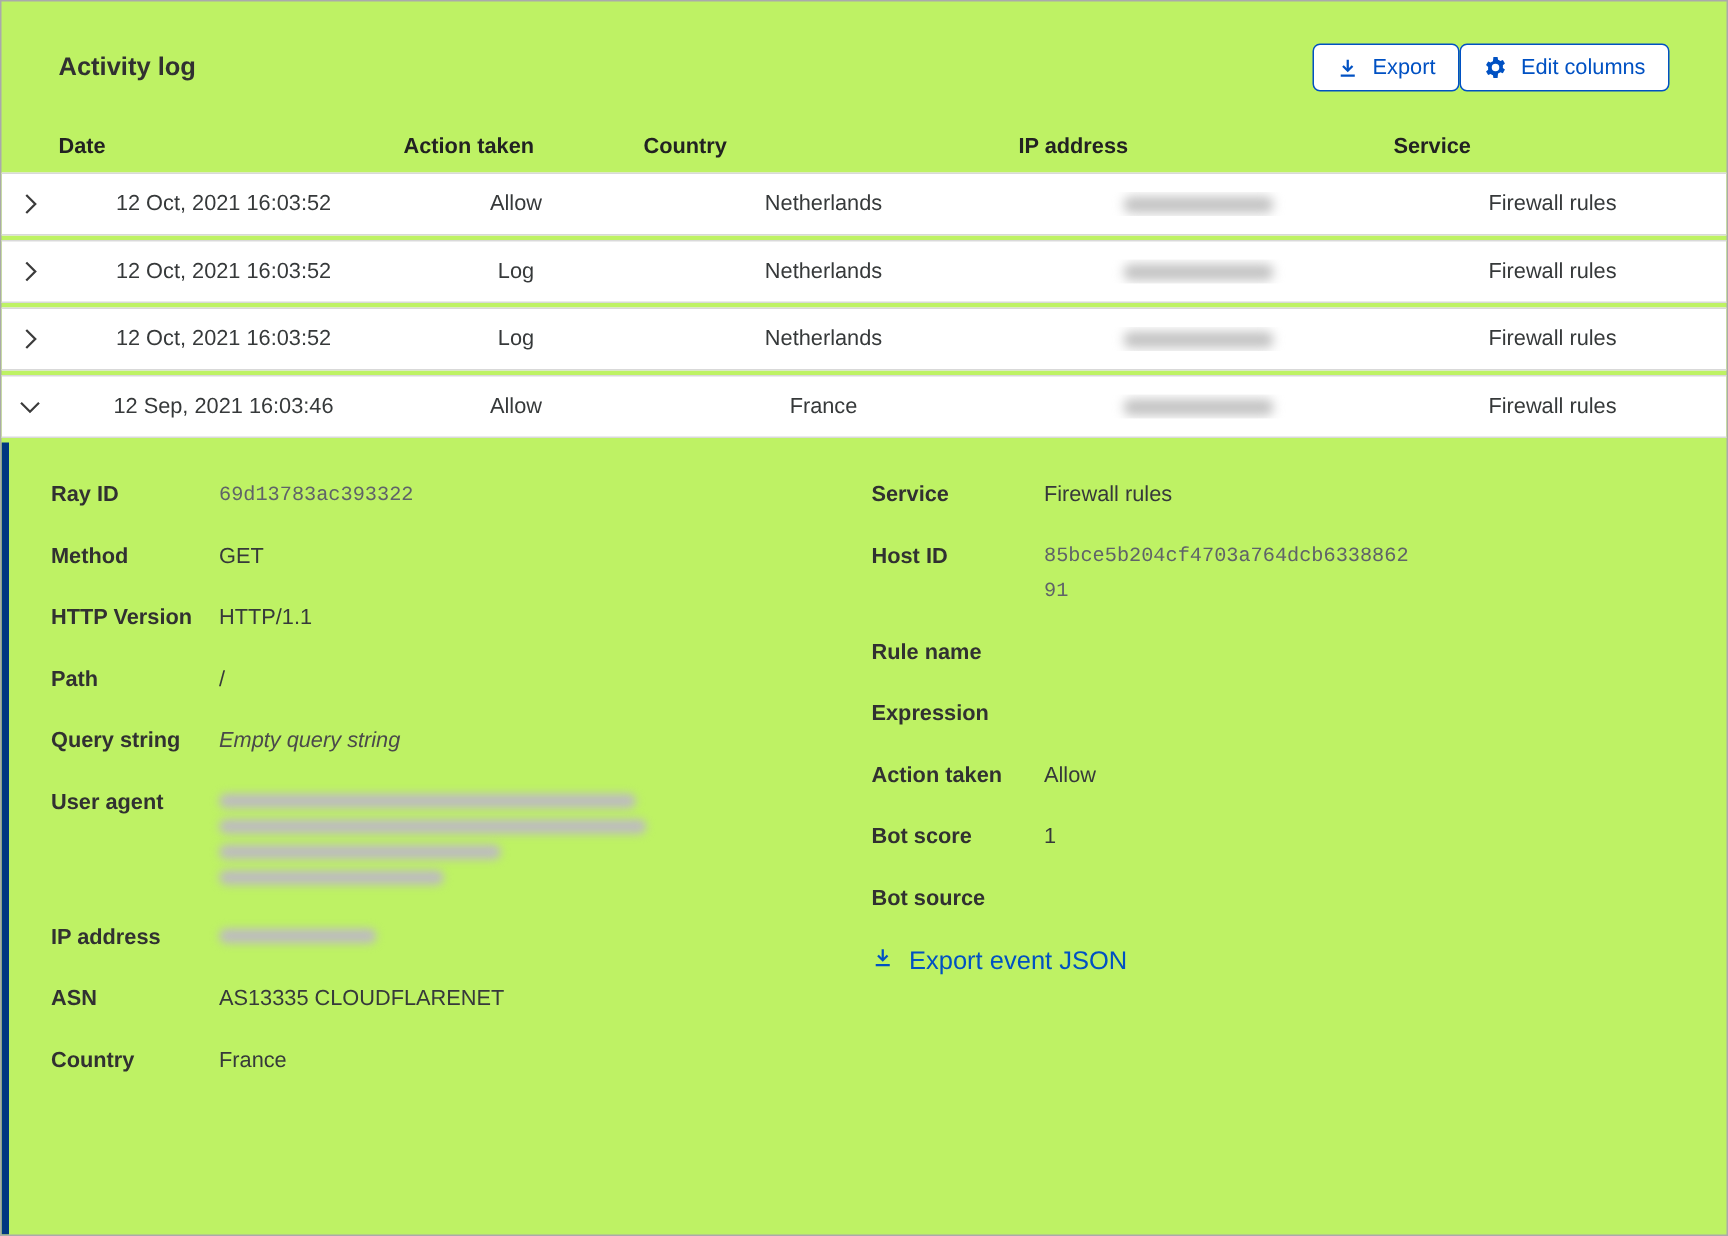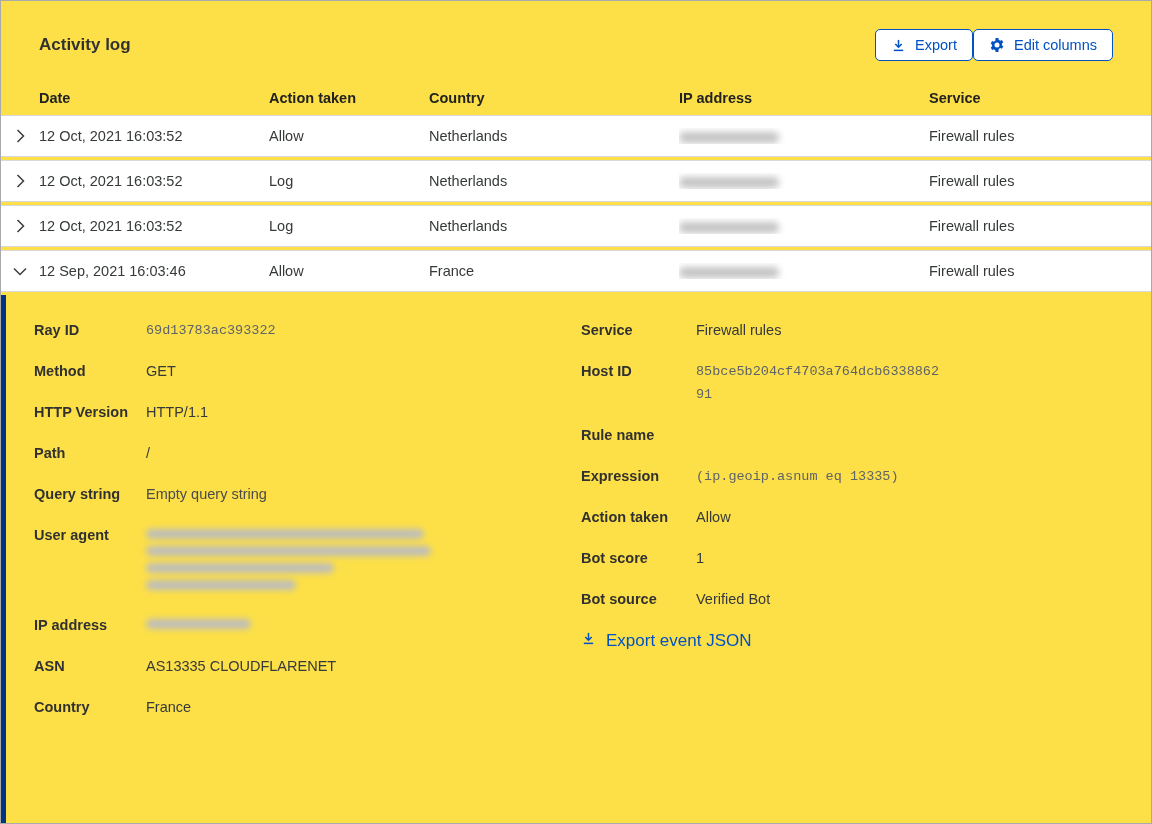--- a/index.html
+++ b/index.html
@@ -1,56 +1,56 @@
 <!DOCTYPE html>
 <html><head>
 <meta charset="utf-8">
 <style>
   * { margin:0; padding:0; box-sizing:border-box; }
   html,body { background:#fff; }
   body { font-family:"Liberation Sans","DejaVu Sans",sans-serif; }
   .wrap {
-    width:1152px; height:824px; border:1px solid #aaaaaa; background:#fde047;
+    width:1152px; height:824px; border:1px solid #aaaaaa; background:#bef264;
     display:flex; flex-direction:column; overflow:hidden;
   }
 
   
   .topbar { display:flex; justify-content:space-between; align-items:center;
             padding:28px 38px 20px 38px; }
   .page-title { font-size:17px; font-weight:700; color:#313131; }
   .actions { display:flex; }
   .btn { display:inline-flex; align-items:center; gap:9px;
          border:1px solid #0051c3; color:#0051c3; background:#fff;
          border-radius:5px; padding:7px 15px; font-size:14.5px; cursor:pointer;
          font-family:inherit; }
   .btn svg { display:block; }
 
   
   .grid { display:grid; grid-template-columns:38px 230px 160px 250px 250px 1fr;
           align-items:center; }
   .thead { height:34px; font-size:14.5px; font-weight:700; color:#222; }
   .trow { height:42px; border-top:1px solid #d9d9d9; border-bottom:1px solid #d9d9d9;
-          margin-bottom:3px; font-size:14.5px; color:#36393a; background:#fff; cursor:pointer; }
+          margin-bottom:3px; font-size:14.5px; color:#36393a; background:#fff; cursor:pointer;text-align:center; }
   .chev { display:flex; justify-content:center; align-items:center; height:100%; }
   .cell { padding-right:10px; white-space:nowrap; overflow:hidden; }
 
   .blob { display:inline-block; height:11px; width:100px; border-radius:5px;
           background:#c3c3c3; filter:blur(3.5px); vertical-align:middle; }
 
   
   .panel { flex:1; border-left:5px solid #003681; padding:24px 0 0 28px;
            display:grid; grid-template-columns:547px 1fr; align-content:start; }
   .frow { display:grid; grid-template-columns:112px 1fr; column-gap:0;
           margin-bottom:18px; font-size:14.5px; line-height:23px; }
   .col-right .frow { grid-template-columns:115px 1fr; }
   .flabel { font-weight:700; color:#313131; }
   .fvalue { color:#36393a; }
   .mono  { font-family:"Liberation Mono","DejaVu Sans Mono",monospace;
            font-size:13.5px; color:#5f6368; max-width:250px; word-break:break-all; }
-  .italic { color:#4a4a4a; }
+  .italic { font-style:italic; color:#4a4a4a; }
   .blobline { display:block; height:10px; border-radius:5px; background:#bdbdbd;
               filter:blur(3px); margin:7px 0 6px 0; }
   .bl-1 { width:278px; margin-top:5px; } .bl-2 { width:285px; } .bl-3 { width:188px; }
   .bl-4 { width:150px; } .bl-ip { width:105px; margin-top:5px; }
   .link { display:inline-flex; align-items:center; gap:10px; color:#0051c3;
           font-size:17px; text-decoration:none; cursor:pointer; margin-top:2px; }
 </style>
 </head>
 <body>
 
@@ -196,33 +196,31 @@
       </div>
       <div class="frow">
         <div class="flabel">Host ID</div>
         <div class="fvalue mono">85bce5b204cf4703a764dcb633886291</div>
       </div>
       <div class="frow">
         <div class="flabel">Rule name</div>
       </div>
       <div class="frow">
         <div class="flabel">Expression</div>
-        <div class="fvalue mono">(ip.geoip.asnum eq 13335)</div>
       </div>
       <div class="frow">
         <div class="flabel">Action taken</div>
         <div class="fvalue">Allow</div>
       </div>
       <div class="frow">
         <div class="flabel">Bot score</div>
         <div class="fvalue">1</div>
       </div>
       <div class="frow">
         <div class="flabel">Bot source</div>
-        <div class="fvalue">Verified Bot</div>
       </div>
       <a class="link">
         <span>
           <svg width="15" height="15" viewBox="0 0 16 16" fill="none" stroke="#0051c3" stroke-width="1.6">
             <path d="M8 2v7.2"></path>
               <path d="M4.6 6.4 8 9.8l3.4-3.4"></path>
               <path d="M3 13.2h10"></path>
           </svg>
         </span>
         <span>Export event JSON</span>

